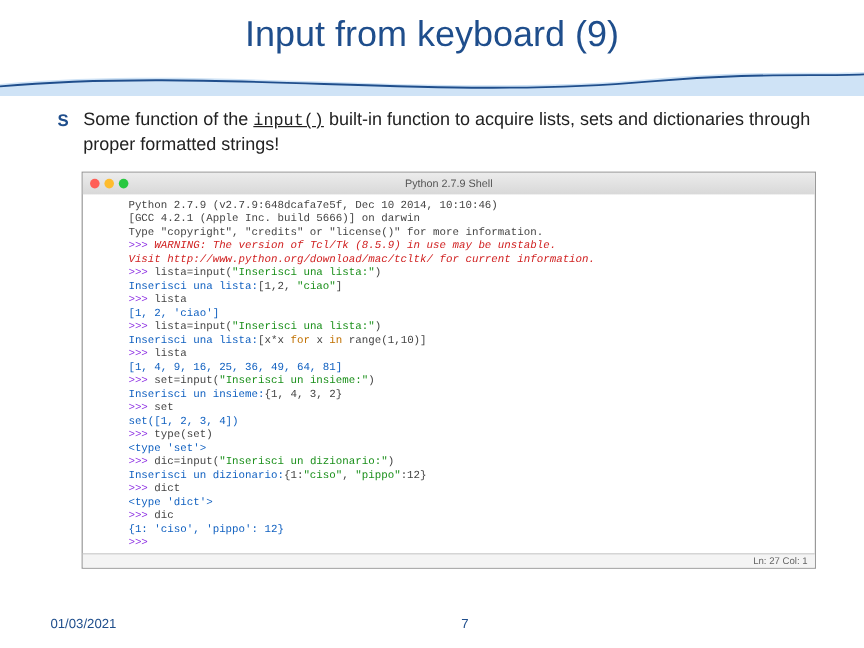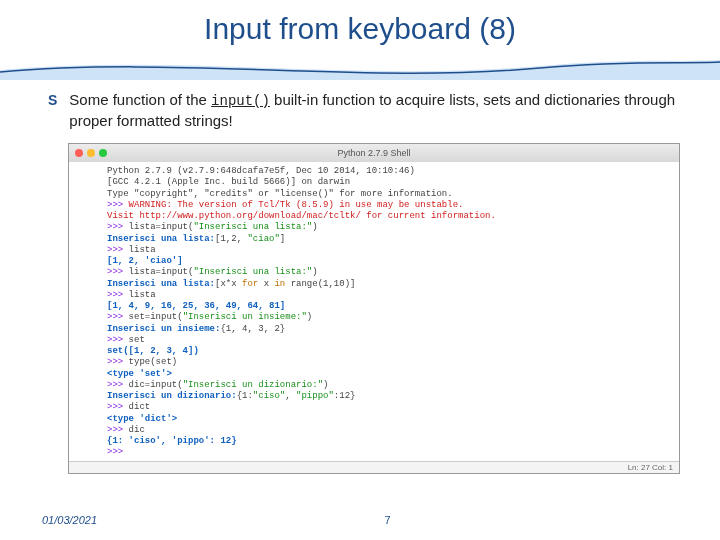--- a/index.html
+++ b/index.html
@@ -81,48 +81,48 @@
   .shell-content {
     font-family: "Courier New", monospace;
     font-size: 9px;
     line-height: 1.25;
     padding: 4px 6px 2px 6px;
     color: #444;
     white-space: pre;
     margin-left: 32px;
   }
   .c-purple { color: #8a2be2; }
-  .c-red    { color: #d02020; }
+  .c-red    { color: #d02020; font-style: italic; }
   .c-green  { color: #1a8f1a; }
   .c-orange { color: #c07000; }
-  .c-blue   { color: #1060c0; font-weight: bold; }
+  .c-blue   { color: #1060c0; }
   .shell-status {
     border-top: 1px solid #ccc;
     font-size: 8px;
     color: #666;
     text-align: right;
     padding: 1px 6px;
     background: #f4f4f4;
   }
   .footer {
     position: absolute;
     bottom: 14px;
     left: 0; right: 0;
     display: flex;
     font-size: 11px;
     color: #1f4e8c;
     padding: 0 42px;
   }
-  .footer .date { flex: 0 0 auto; font-style: italic; }
+  .footer .date { flex: 0 0 auto; }
   .footer .page { flex: 1; text-align: center; }
 </style>
 </head>
 <body>
 
-<h1 class="slide-title">Input from keyboard (8)</h1>
+<h1 class="slide-title">Input from keyboard (9)</h1>
 
 <div class="wave">
   <svg viewBox="0 0 720 28" preserveAspectRatio="none" width="720" height="28">
     <path d="M0,18 C180,2 360,30 540,14 C630,6 680,10 720,8 L720,28 L0,28 Z" fill="#cfe3f6"></path>
     <path d="M0,20 C180,4 360,32 540,16 C630,8 680,12 720,10" fill="none" stroke="#1f4e8c" stroke-width="1.5"></path>
   </svg>
 </div>
 
 <div class="body-area">
   <div class="bullet-row">

